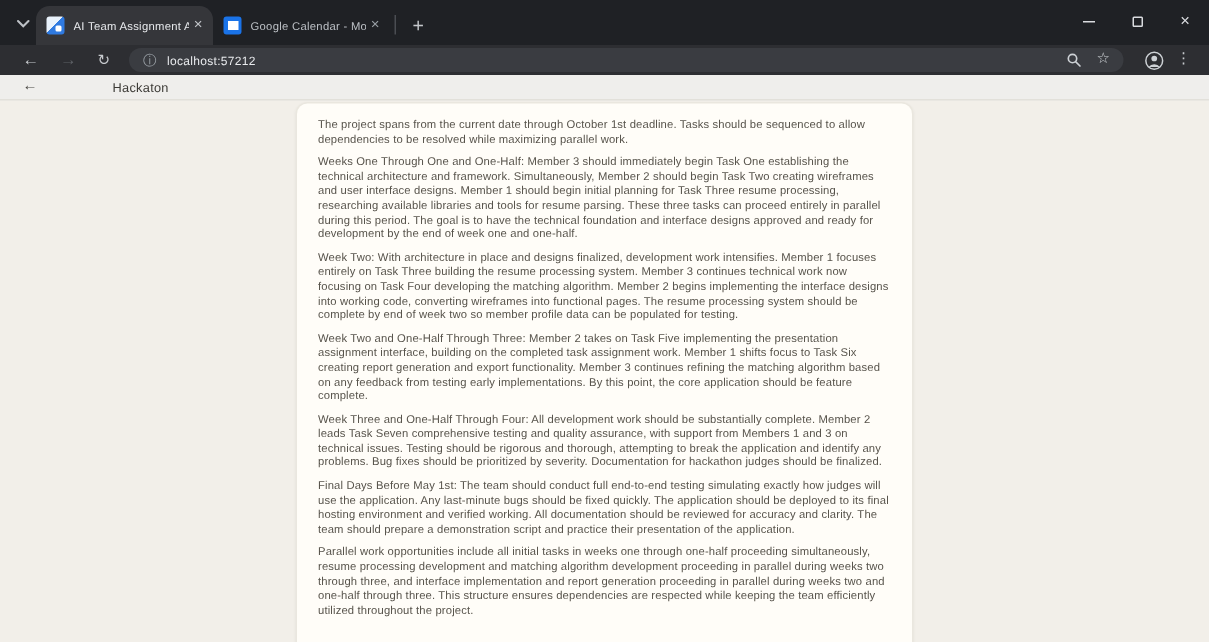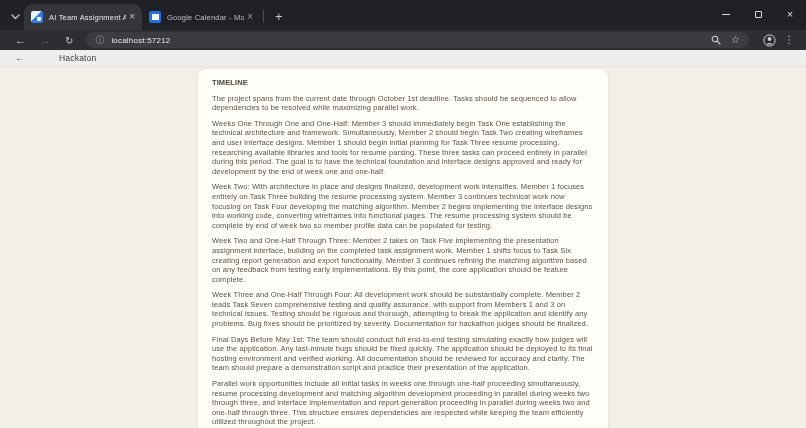--- a/index.html
+++ b/index.html
@@ -65,21 +65,21 @@
   .star-icon { font-size:10px; color:#cdd1d5; line-height:10px; }
   .avatar-btn { margin:0 4px 0 6px; display:flex; align-items:center; }
   .kebab-icon { font-size:10px; color:#c6c9cd; padding:0 4px; line-height:10px; }
 
   
   .pageheader {
     height:17px; background:#efeeec; border-bottom:1px solid #e2e0da;
     display:flex; align-items:center; flex-shrink:0;
   }
   .pg-back { font-size:10px; color:#494743; margin-left:15px; line-height:10px; }
-  .pg-title { font-size:8.5px; color:#3b3935; margin-left:34px; letter-spacing:.2px; }
+  .pg-title { font-size:8.5px; color:#3b3935; margin-left:50px; letter-spacing:.2px; }
 
   .content { flex:1; display:flex; justify-content:center; overflow:hidden; }
   .card {
     width:412px; margin-top:1px; background:#fffdf8;
     border:1px solid #eae7df; border-bottom:none; border-radius:8px 8px 0 0;
     padding:9px 14px 0; box-shadow:0 1px 2px rgba(60,55,40,.05);
   }
   .doc { color:#57534b; font-size:7.5px; line-height:9.6px; letter-spacing:.1px; }
   .doc-heading { margin:0 0 6px; font-size:7.5px; color:#4a463f; }
   .doc-heading.bold { font-weight:bold; }
@@ -155,21 +155,20 @@
     <span class="kebab-icon">⋮</span>
   </div>
 
   <div class="pageheader">
     <span class="pg-back">←</span>
     <span class="pg-title">Hackaton</span>
   </div>
 
   <div class="content">
     <div class="card doc">
-      <h3 class="doc-heading bold">TIMELINE</h3>
       <p>The project spans from the current date through October 1st deadline. Tasks should be sequenced to allow dependencies to be resolved while maximizing parallel work.</p>
       <p>Weeks One Through One and One-Half: Member 3 should immediately begin Task One establishing the technical architecture and framework. Simultaneously, Member 2 should begin Task Two creating wireframes and user interface designs. Member 1 should begin initial planning for Task Three resume processing, researching available libraries and tools for resume parsing. These three tasks can proceed entirely in parallel during this period. The goal is to have the technical foundation and interface designs approved and ready for development by the end of week one and one-half.</p>
       <p>Week Two: With architecture in place and designs finalized, development work intensifies. Member 1 focuses entirely on Task Three building the resume processing system. Member 3 continues technical work now focusing on Task Four developing the matching algorithm. Member 2 begins implementing the interface designs into working code, converting wireframes into functional pages. The resume processing system should be complete by end of week two so member profile data can be populated for testing.</p>
       <p>Week Two and One-Half Through Three: Member 2 takes on Task Five implementing the presentation assignment interface, building on the completed task assignment work. Member 1 shifts focus to Task Six creating report generation and export functionality. Member 3 continues refining the matching algorithm based on any feedback from testing early implementations. By this point, the core application should be feature complete.</p>
       <p>Week Three and One-Half Through Four: All development work should be substantially complete. Member 2 leads Task Seven comprehensive testing and quality assurance, with support from Members 1 and 3 on technical issues. Testing should be rigorous and thorough, attempting to break the application and identify any problems. Bug fixes should be prioritized by severity. Documentation for hackathon judges should be finalized.</p>
       <p>Final Days Before May 1st: The team should conduct full end-to-end testing simulating exactly how judges will use the application. Any last-minute bugs should be fixed quickly. The application should be deployed to its final hosting environment and verified working. All documentation should be reviewed for accuracy and clarity. The team should prepare a demonstration script and practice their presentation of the application.</p>
       <p>Parallel work opportunities include all initial tasks in weeks one through one-half proceeding simultaneously, resume processing development and matching algorithm development proceeding in parallel during weeks two through three, and interface implementation and report generation proceeding in parallel during weeks two and one-half through three. This structure ensures dependencies are respected while keeping the team efficiently utilized throughout the project.</p>
 
     </div>
   </div>

